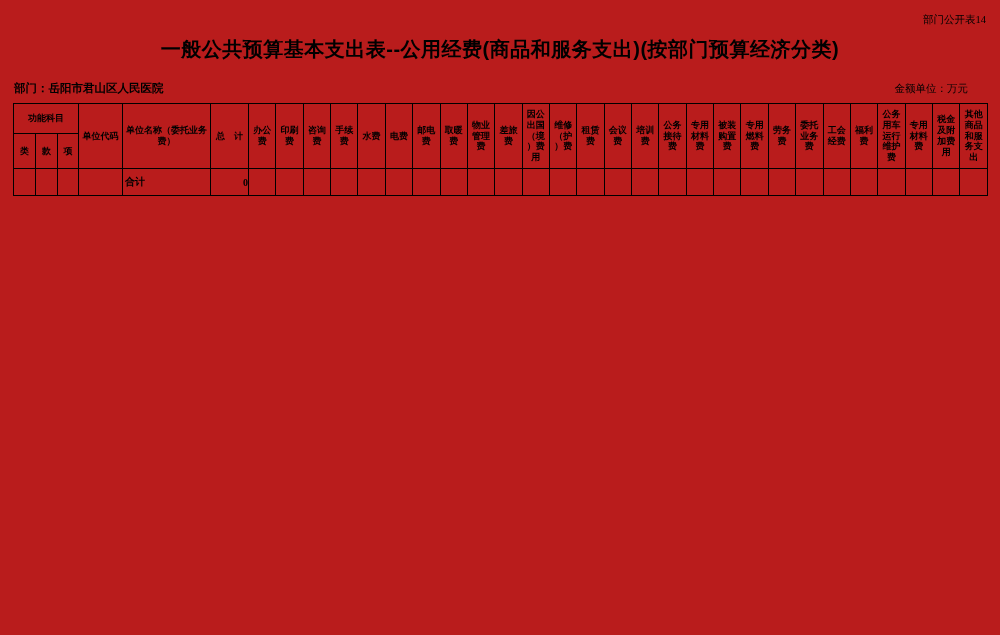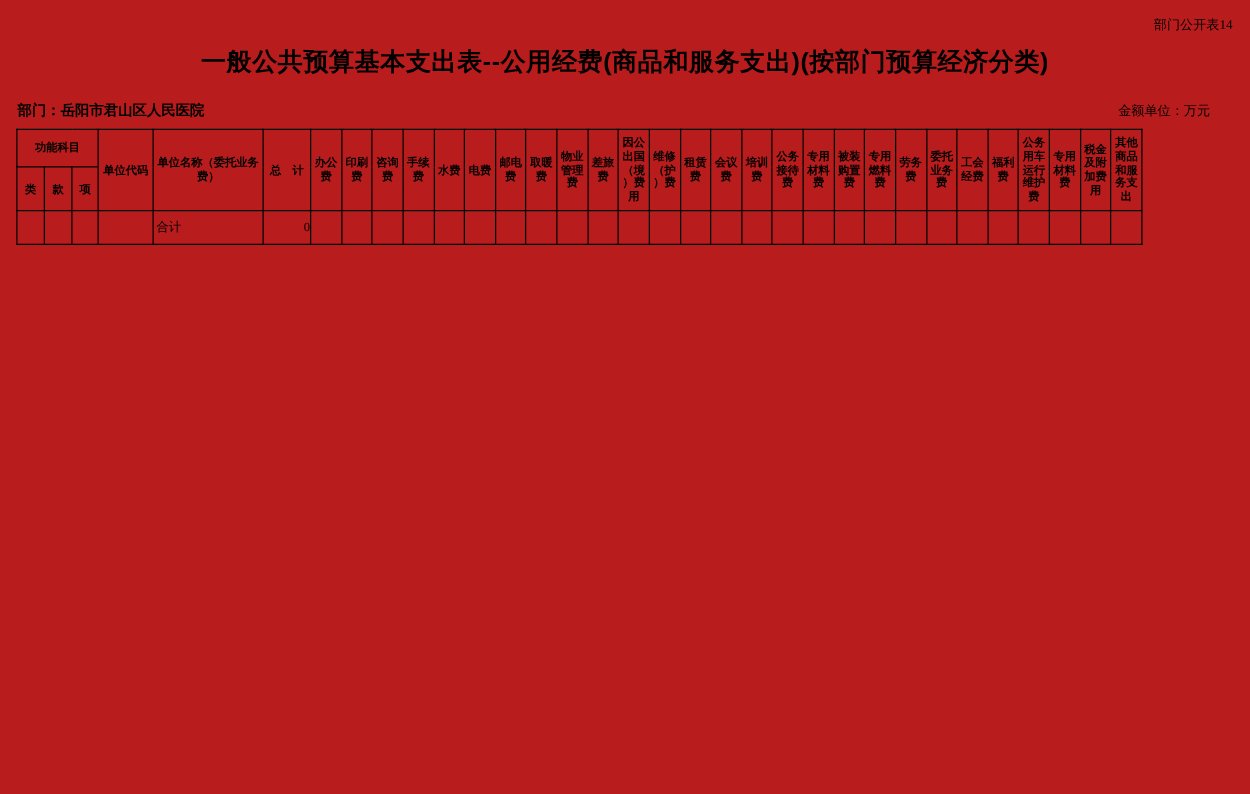--- a/index.html
+++ b/index.html
@@ -38,41 +38,41 @@
     display: flex;
     justify-content: space-between;
     align-items: baseline;
   }
   .department-label { font-weight: bold; font-size: 11.5px; }
   .amount-unit-label { font-size: 10.5px; }
   table.budget-table {
     position: absolute;
     top: 103px;
     left: 13px;
-    width: 901px;
+    width: 975px;
     border-collapse: collapse;
     table-layout: fixed;
   }
   .budget-table th, .budget-table td {
     border: 1px solid #000000;
     overflow: hidden;
     vertical-align: middle;
   }
   .budget-table th {
     font-size: 9px;
     font-weight: bold;
     padding: 0 1px;
     text-align: center;
     line-height: 1.22;
     word-break: break-all;
     line-break: anywhere;
   }
   .budget-table td {
     font-size: 10px;
-    font-weight: normal;
+    font-weight: bold;
     padding: 0 2px;
     text-align: center;
   }
   tr.header-row-1 { height: 30px; }
   tr.header-row-2 { height: 35px; }
   tr.data-row { height: 27px; }
   td.cell-left  { text-align: left; }
   td.cell-right { text-align: right; padding-left: 32px; }
   .footnote {
     position: absolute;

